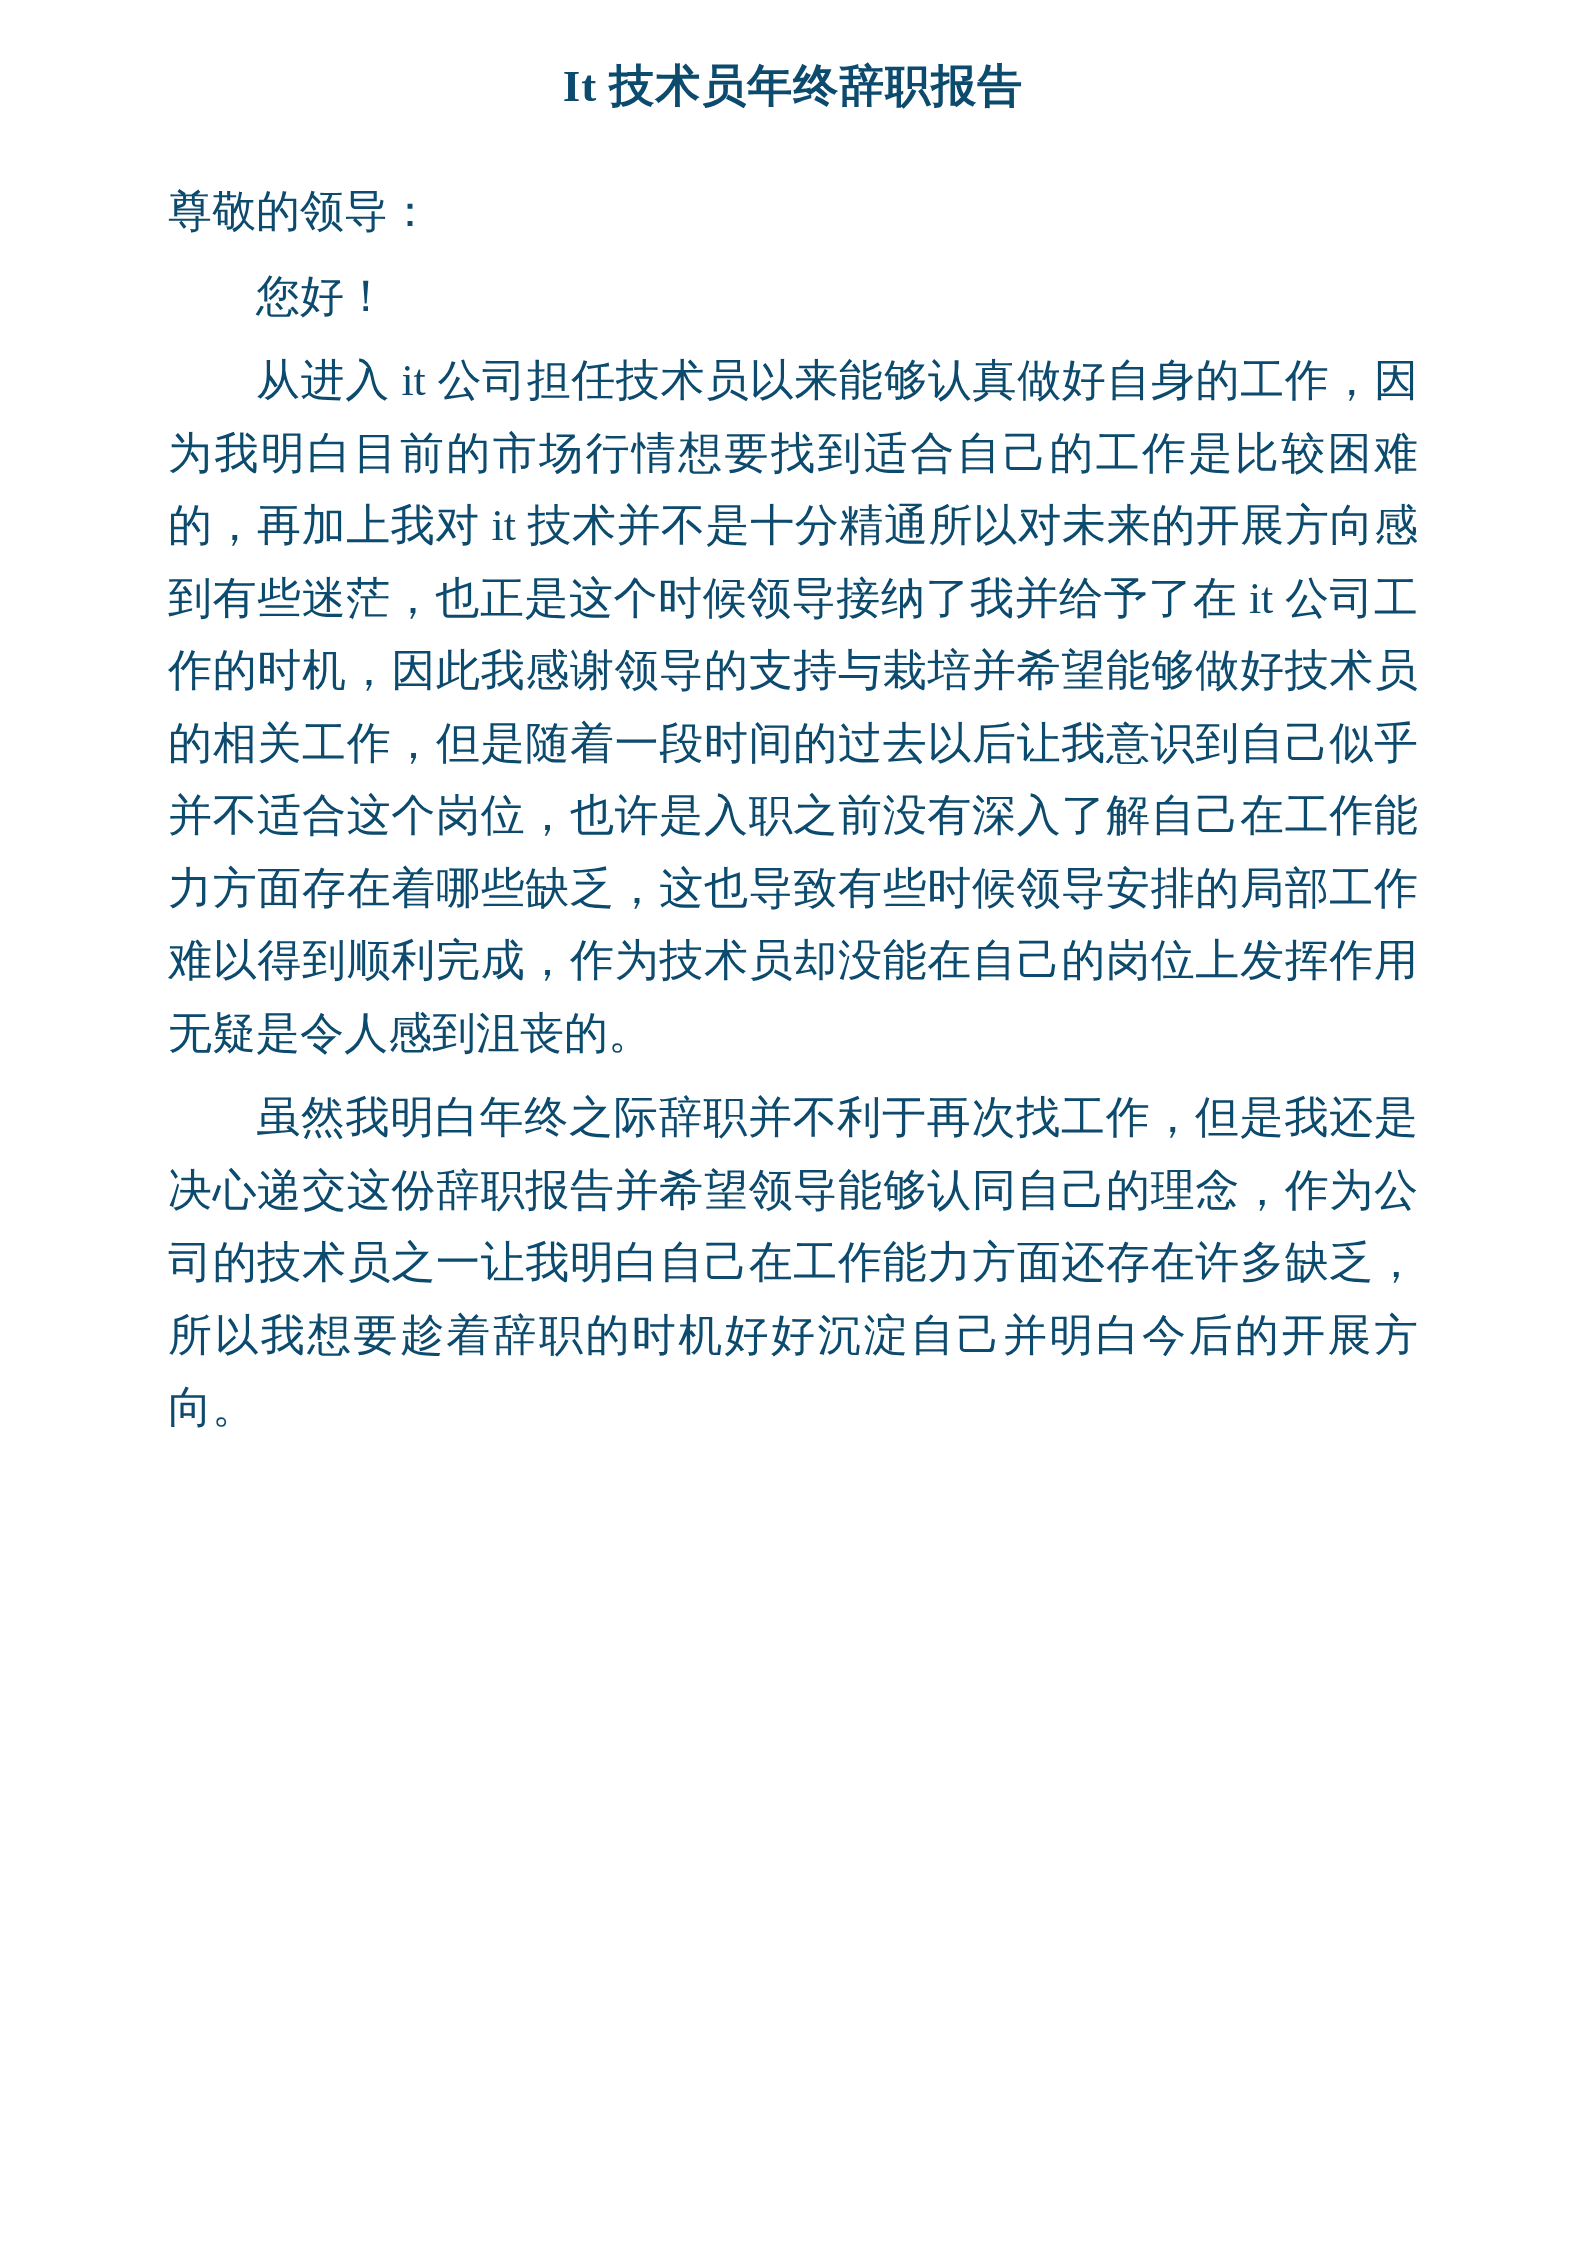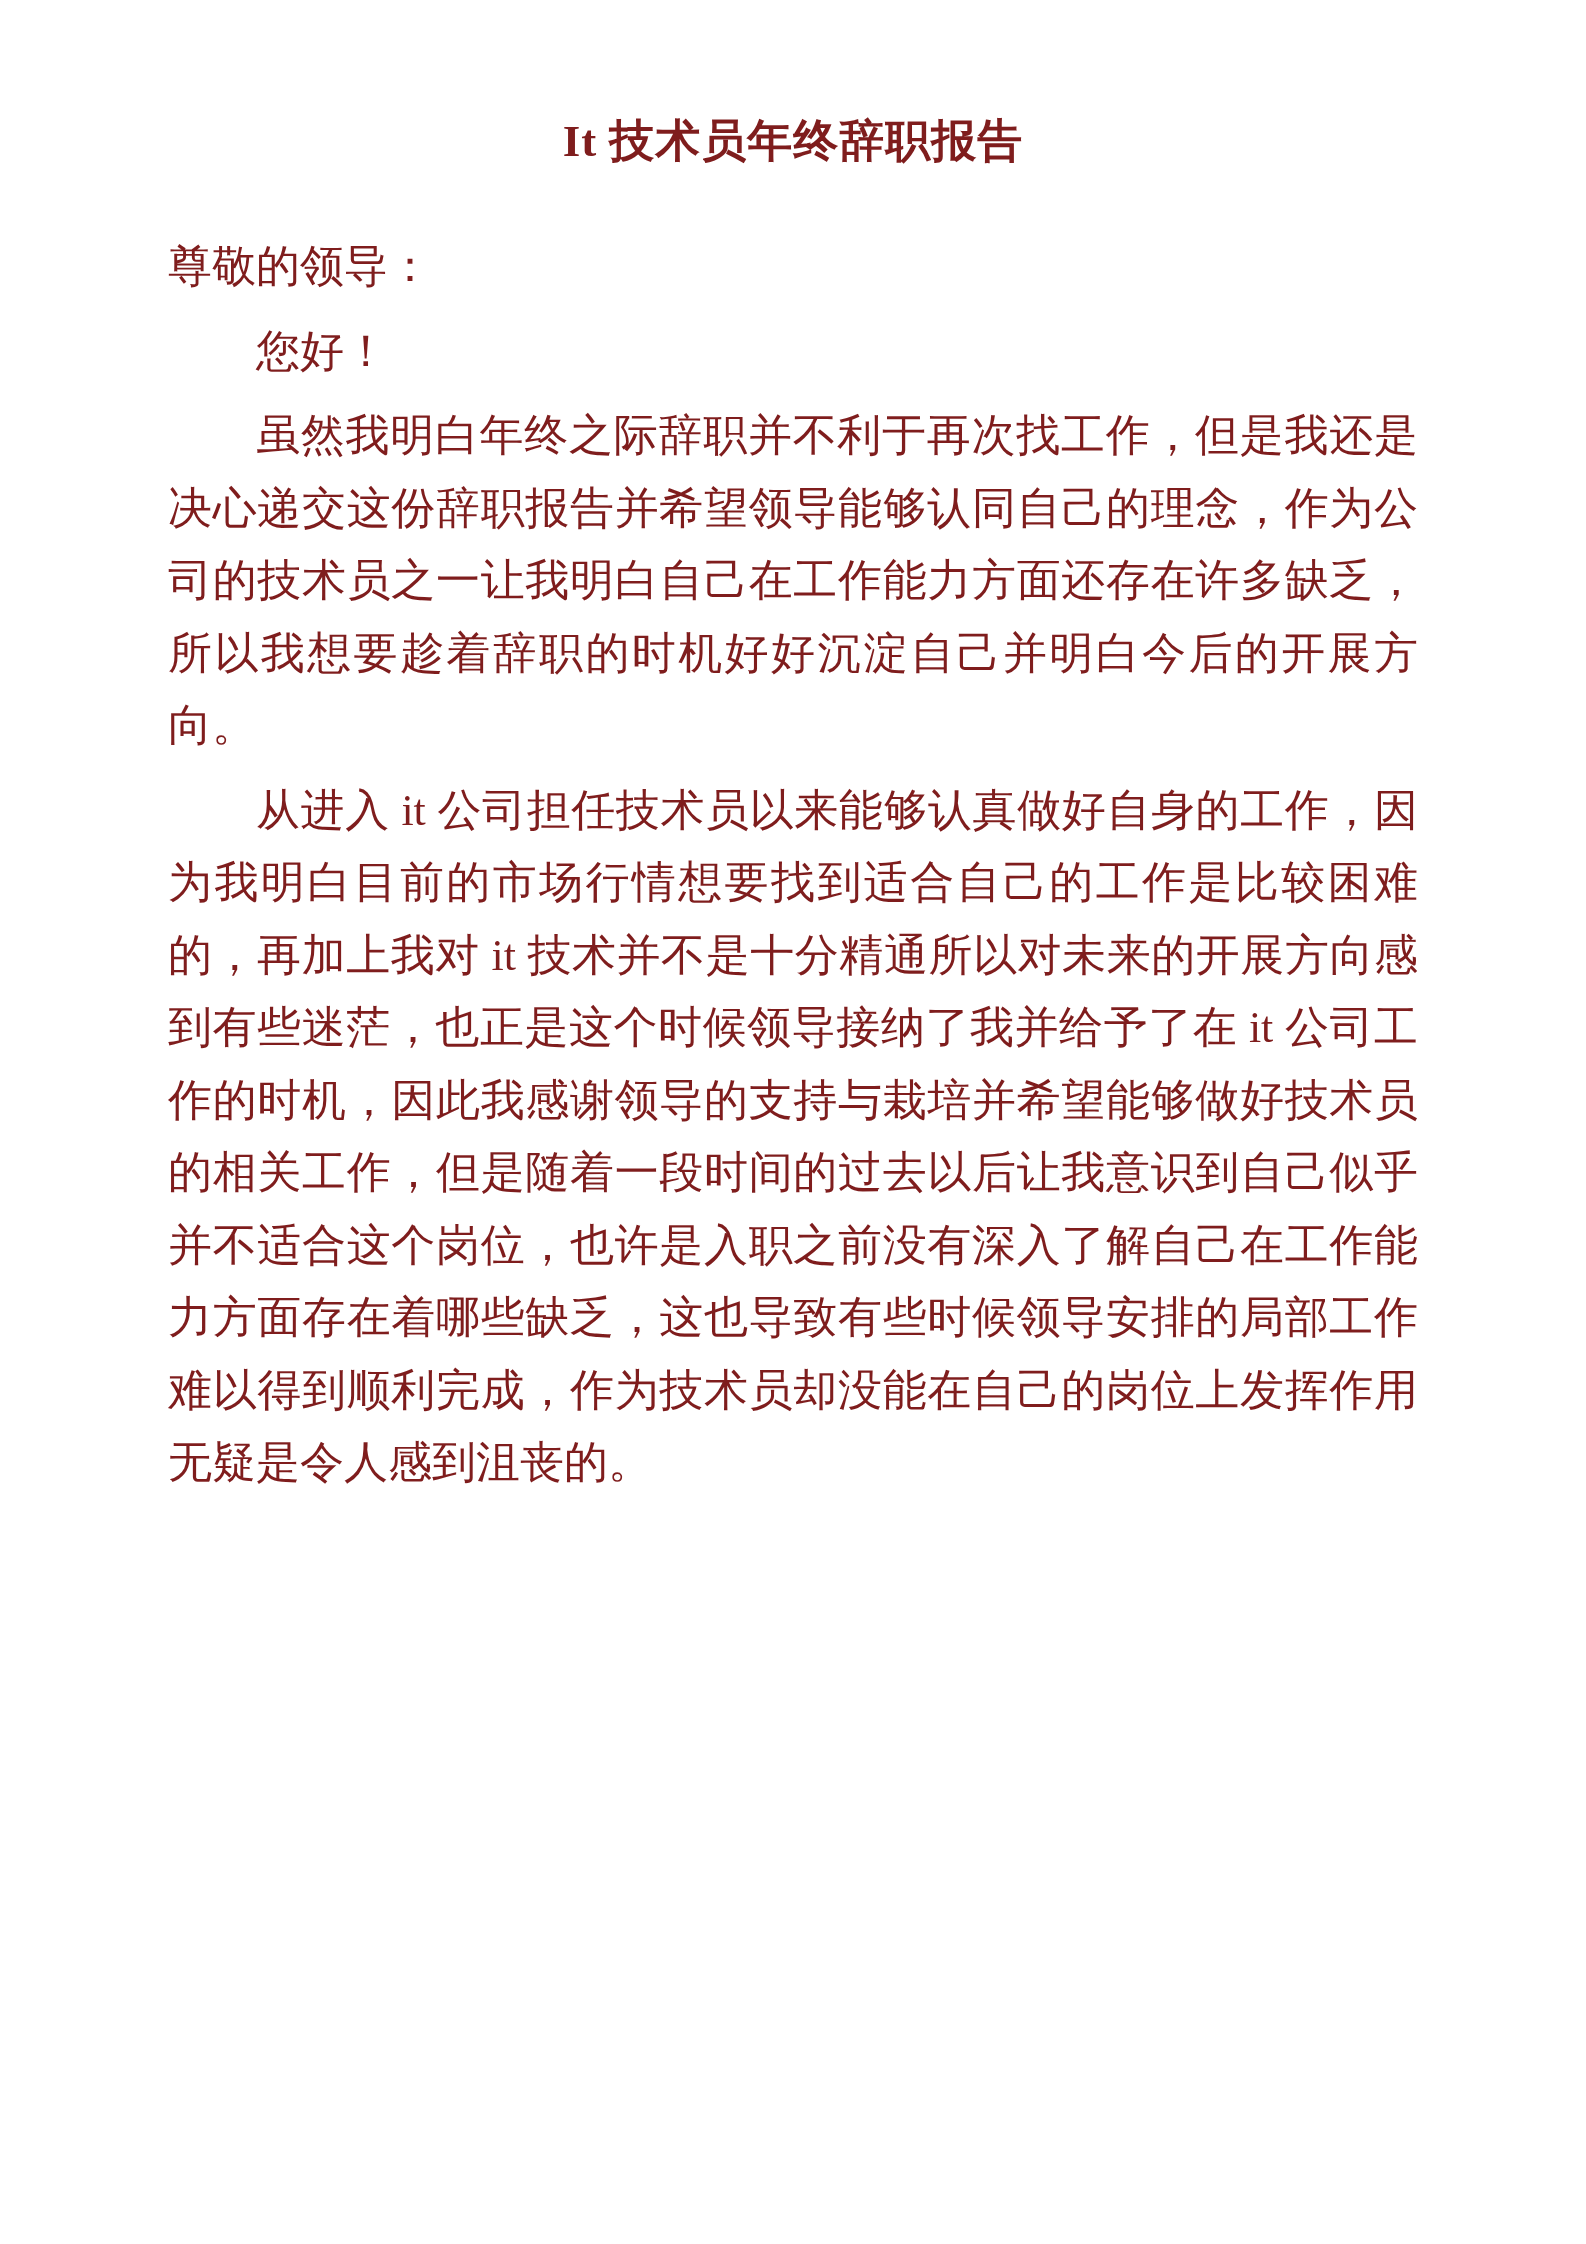--- a/index.html
+++ b/index.html
@@ -7,23 +7,23 @@
     margin: 0;
     padding: 0;
     background: #ffffff;
   }
   .page {
     position: relative;
     width: 1586px;
     height: 2244px;
     margin: 0 auto;
     background: #ffffff;
-    color: #7f1d1d;
+    color: #0c4a6e;
     font-family: "Liberation Serif", "DejaVu Serif", serif;
-    padding: 103px 156px 0 156px;
+    padding: 48px 156px 0 156px;
     overflow: hidden;
   }
   .doc-title {
     font-size: 45px;
     font-weight: 700;
     text-align: center;
     line-height: 76px;
     margin: 0 0 52px 0;
     letter-spacing: 1px;
   }
@@ -43,16 +43,16 @@
   }
 </style>
 </head>
 <body>
 
 <div class="page">
   <h1 class="doc-title">It 技术员年终辞职报告</h1>
   <div class="doc-body">
     <p class="salutation">尊敬的领导：</p>
     <p class="indented">您好！</p>
+    <p class="indented">从进入 it 公司担任技术员以来能够认真做好自身的工作，因为我明白目前的市场行情想要找到适合自己的工作是比较困难的，再加上我对 it 技术并不是十分精通所以对未来的开展方向感到有些迷茫，也正是这个时候领导接纳了我并给予了在 it 公司工作的时机，因此我感谢领导的支持与栽培并希望能够做好技术员的相关工作，但是随着一段时间的过去以后让我意识到自己似乎并不适合这个岗位，也许是入职之前没有深入了解自己在工作能力方面存在着哪些缺乏，这也导致有些时候领导安排的局部工作难以得到顺利完成，作为技术员却没能在自己的岗位上发挥作用无疑是令人感到沮丧的。</p>
     <p class="indented">虽然我明白年终之际辞职并不利于再次找工作，但是我还是决心递交这份辞职报告并希望领导能够认同自己的理念，作为公司的技术员之一让我明白自己在工作能力方面还存在许多缺乏，所以我想要趁着辞职的时机好好沉淀自己并明白今后的开展方向。</p>
-    <p class="indented">从进入 it 公司担任技术员以来能够认真做好自身的工作，因为我明白目前的市场行情想要找到适合自己的工作是比较困难的，再加上我对 it 技术并不是十分精通所以对未来的开展方向感到有些迷茫，也正是这个时候领导接纳了我并给予了在 it 公司工作的时机，因此我感谢领导的支持与栽培并希望能够做好技术员的相关工作，但是随着一段时间的过去以后让我意识到自己似乎并不适合这个岗位，也许是入职之前没有深入了解自己在工作能力方面存在着哪些缺乏，这也导致有些时候领导安排的局部工作难以得到顺利完成，作为技术员却没能在自己的岗位上发挥作用无疑是令人感到沮丧的。</p>
   </div>
 </div>
 
 </body></html>

